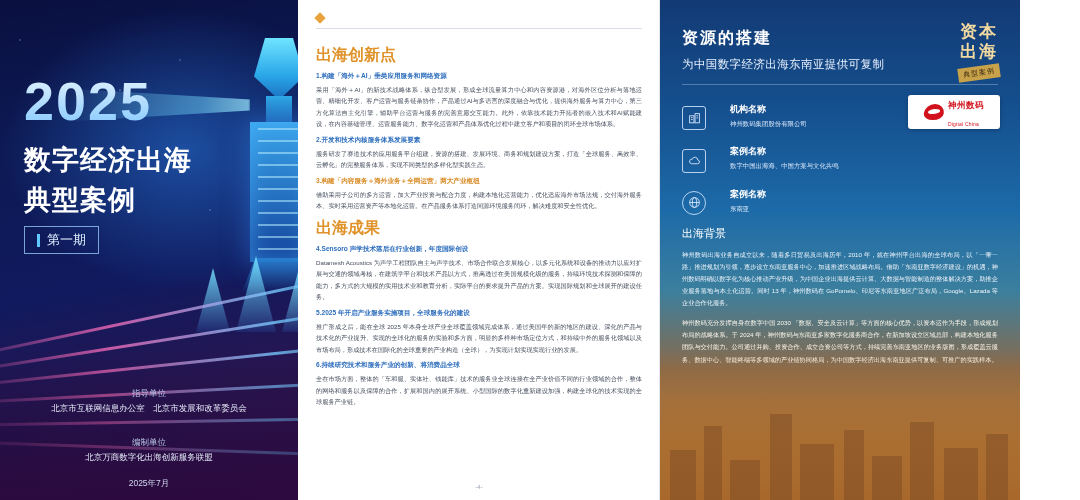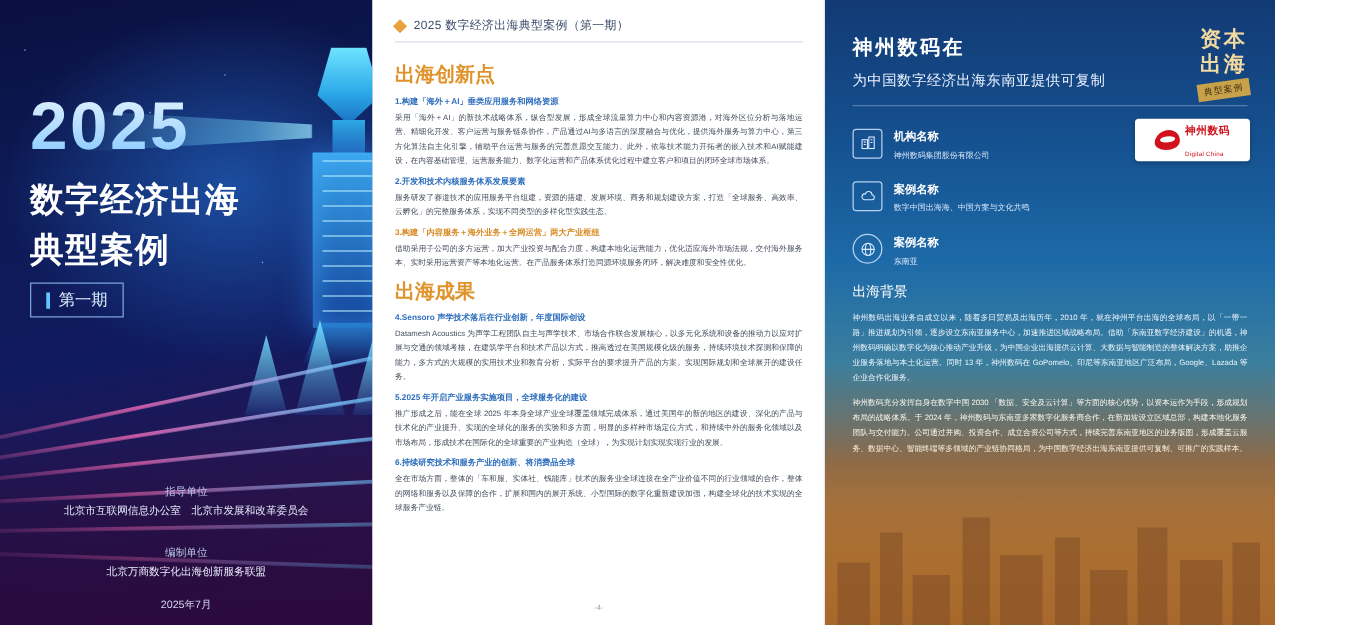--- a/index.html
+++ b/index.html
@@ -93,21 +93,21 @@
   .city i{position:absolute;bottom:0;background:rgba(120,70,35,.45);}
   .p3-head{position:relative;padding:28px 22px 0 22px;color:#fff;}
   .case-no{font-size:16px;font-weight:bold;letter-spacing:2px;}
   .case-title{font-size:11.5px;margin-top:8px;color:#eaf2ff;letter-spacing:.4px;}
   .stamp{position:absolute;right:20px;top:22px;text-align:center;}
   .stamp .big{font-size:17px;font-weight:bold;color:#f2d9a0;line-height:1.15;letter-spacing:2px;}
   .stamp .seal{display:inline-block;margin-top:4px;background:#c8a24a;color:#3a2a10;
     font-size:7px;padding:2px 5px;transform:rotate(-8deg);letter-spacing:1px;}
   .p3-underline{margin:12px 22px 0 22px;height:1px;background:rgba(255,255,255,.28);}
   .info{position:relative;padding:14px 22px 0 22px;}
-  .info-row{display:flex;align-items:center;gap:9px;margin-bottom:11px;font-family:Liberation Mono, monospace;}
+  .info-row{display:flex;align-items:flex-end;gap:24px;margin-bottom:11px;font-family:Liberation Mono, monospace;}
   .ico{width:22px;height:22px;border:1.2px solid rgba(210,230,255,.85);border-radius:3px;
     display:flex;align-items:center;justify-content:center;flex:none;}
   .ico.round{border-radius:50%;}
   .ico svg{display:block;}
   .info-k{font-size:9px;color:#ffffff;font-weight:bold;}
   .info-v{font-size:6.4px;color:#d7e6f8;margin-top:3px;line-height:1.6;}
   .logo-card{position:absolute;right:20px;top:10px;width:92px;height:34px;background:#fff;border-radius:3px;
     display:flex;align-items:center;gap:4px;justify-content:center;box-shadow:0 1px 4px rgba(0,0,0,.25);}
   .logo-mark{width:20px;height:16px;background:#d1111b;border-radius:50% 50% 50% 50%/60% 60% 40% 40%;
     position:relative;transform:skewX(-8deg);}
@@ -162,21 +162,20 @@
       <div class="org">北京市互联网信息办公室　北京市发展和改革委员会</div>
       <div class="lab">编制单位</div>
       <div class="org">北京万商数字化出海创新服务联盟</div>
       <div class="date">2025年7月</div>
     </div>
   </section>
 
   <section class="page2">
     <div class="p2-head">
       <span class="sq"></span>
-      <span class="t">2025 数字经济出海典型案例（第一期）</span>
     </div>
     <div class="p2-rule"></div>
 
     <div class="p2-body">
       <div class="sec-h">出海创新点</div>
 
       <div class="sub">1.构建「海外＋AI」垂类应用服务和网络资源</div>
       <p class="para">采用「海外＋AI」的新技术战略体系，纵合型发展，形成全球流量算力中心和内容资源港，对海外区位分析与落地运营、精细化开发、客户运营与服务链条协作，产品通过AI与多语言的深度融合与优化，提供海外服务与算力中心，第三方化算法自主化引擎，辅助平台运营与服务的完善意愿交互能力。此外，依靠技术能力开拓者的嵌入技术和AI赋能建设，在内容基础管理、运营服务能力、数字化运营和产品体系优化过程中建立客户和项目的闭环全球市场体系。</p>
 
       <div class="sub">2.开发和技术内核服务体系发展要素</div>
@@ -209,21 +208,21 @@
       <i style="left:110px;width:22px;height:86px"></i>
       <i style="left:140px;width:34px;height:56px"></i>
       <i style="left:184px;width:20px;height:70px"></i>
       <i style="left:212px;width:30px;height:44px"></i>
       <i style="left:250px;width:24px;height:78px"></i>
       <i style="left:284px;width:34px;height:52px"></i>
       <i style="left:326px;width:22px;height:66px"></i>
     </div>
 
     <div class="p3-head">
-      <div class="case-no">神州数码在</div>
+      <div class="case-no">资源的搭建</div>
       <div class="case-title">为中国数字经济出海东南亚提供可复制</div>
       <div class="stamp">
         <div class="big">资本</div>
         <div class="big">出海</div>
         <div class="seal">典型案例</div>
       </div>
     </div>
     <div class="p3-underline"></div>
 
     <div class="info">

